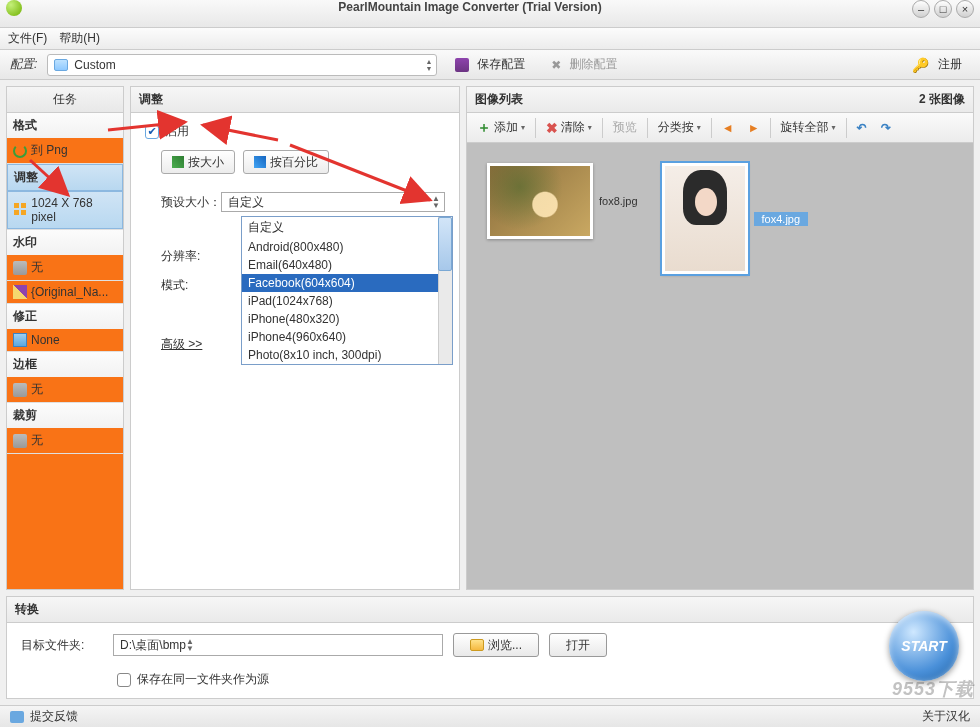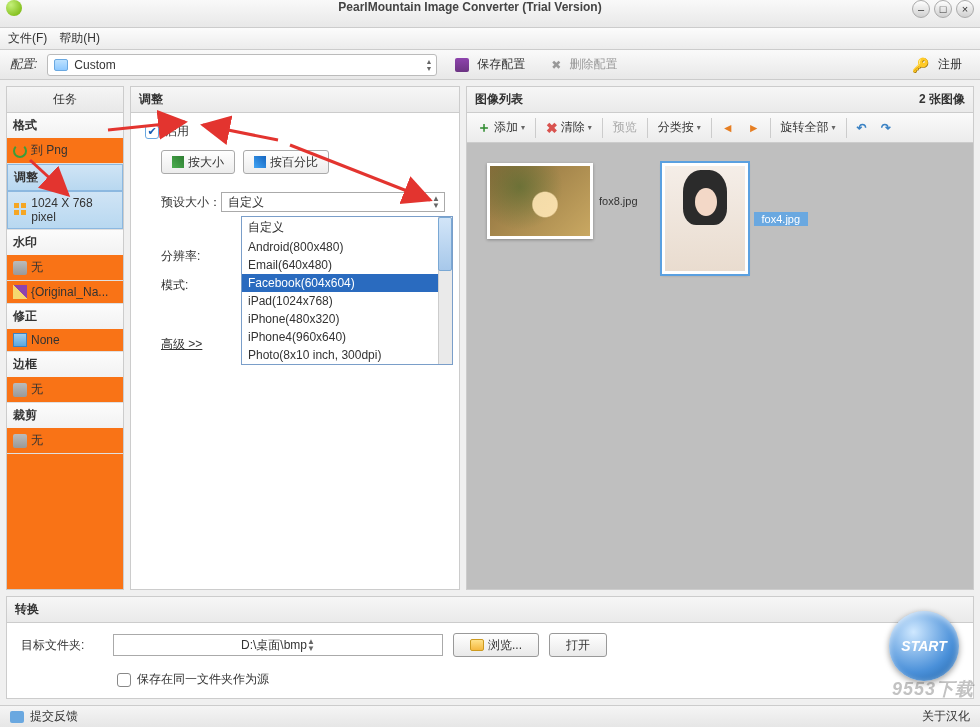--- a/index.html
+++ b/index.html
@@ -88,21 +88,21 @@
 .thumb .pic::after{content:"";position:absolute;inset:0;background:radial-gradient(circle at 55% 55%,rgba(255,230,180,.9) 0 18%,transparent 20%),radial-gradient(circle at 30% 30%,rgba(60,100,40,.5),transparent 50%);}
 .thumb .pic2 { width:80px; height:105px; background:linear-gradient(#f5eee8,#e9dccf); position:relative;}
 .thumb .pic2::before{content:"";position:absolute;top:4px;left:18px;width:44px;height:55px;background:#2b2b2b;border-radius:40% 40% 30% 30%;}
 .thumb .pic2::after{content:"";position:absolute;top:22px;left:30px;width:22px;height:28px;background:#f3d8c7;border-radius:50%;}
 .thumb .cap { font-size:11px; }
 .thumb .cap.sel { background:#6aa8e0; color:#fff; padding:1px 8px; }
 
 
 .convert { border:1px solid #ccc; background:#fff; margin:0 6px 6px 6px; }
 .cv-body { padding:10px 14px; display:flex; align-items:center; gap:10px; position:relative; }
-.cv-input { flex:0 0 330px; height:22px; border:1px solid #aaa; background:#fff; padding:0 6px; display:flex; align-items:center; justify-content:center; }
+.cv-input { flex:0 0 330px; height:22px; border:1px solid #aaa; background:#fff; padding:0 6px; display:flex; align-items:center; justify-content:flex-start; }
 .cv-btn { height:24px; padding:0 16px; border:1px solid #999; border-radius:3px; background:linear-gradient(#fff,#e9e9e9); cursor:pointer; display:flex; align-items:center; gap:4px;}
 .start-btn { position:absolute; right:14px; top:-12px; width:70px; height:70px; border-radius:50%; background:radial-gradient(circle at 35% 30%,#cfe8ff,#4a90d9 60%,#1c5d9e); box-shadow:0 2px 6px rgba(0,0,0,.4), inset 0 2px 6px rgba(255,255,255,.7); display:flex; align-items:center; justify-content:center; color:#fff; font-weight:bold; font-style:italic; font-size:14px;}
 .cv-row2 { padding:4px 14px 10px 110px; display:flex; align-items:center; gap:6px;}
 
 
 .statusbar { height:22px; background:linear-gradient(#f5f5f5,#e6e6e6); border-top:1px solid #ccc; display:flex; align-items:center; padding:0 10px; gap:6px; justify-content:space-between;}
 .sb-left { display:flex; align-items:center; gap:6px; }
 
 
 .arrow-svg { position:absolute; inset:0; pointer-events:none; z-index:100; }

